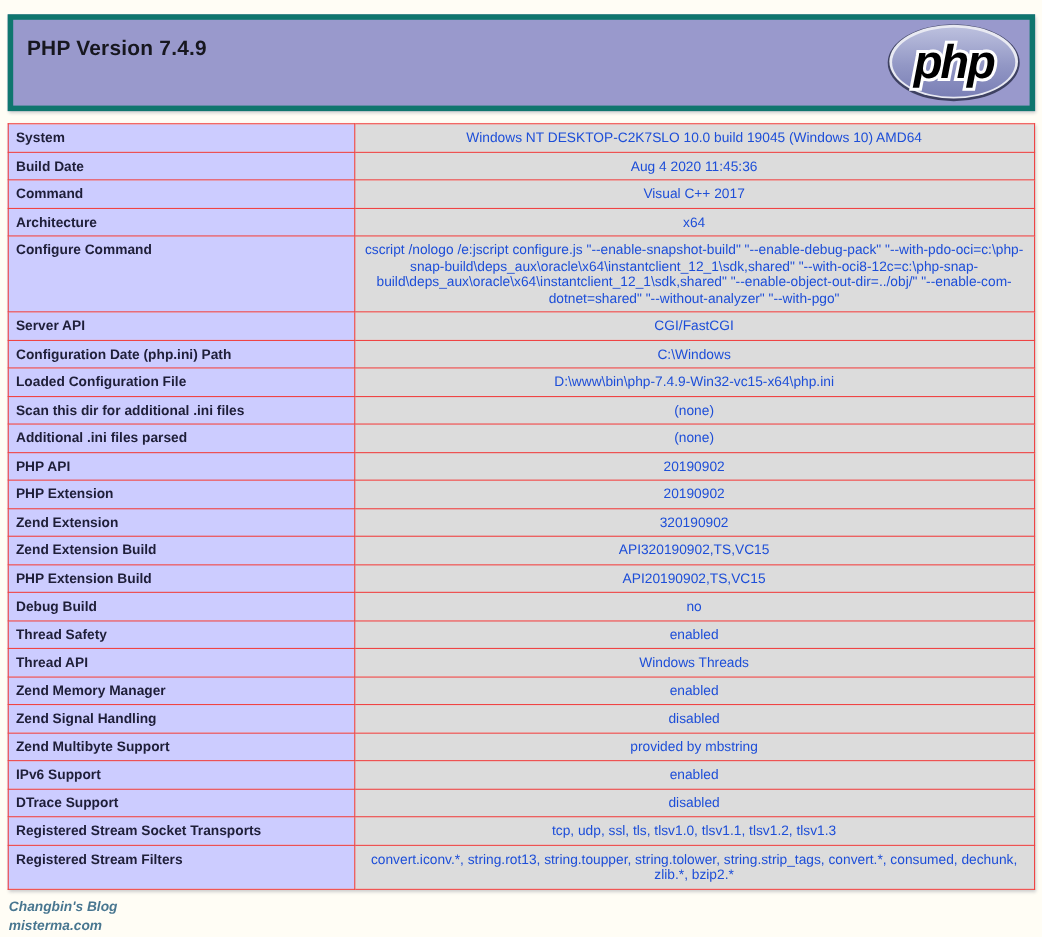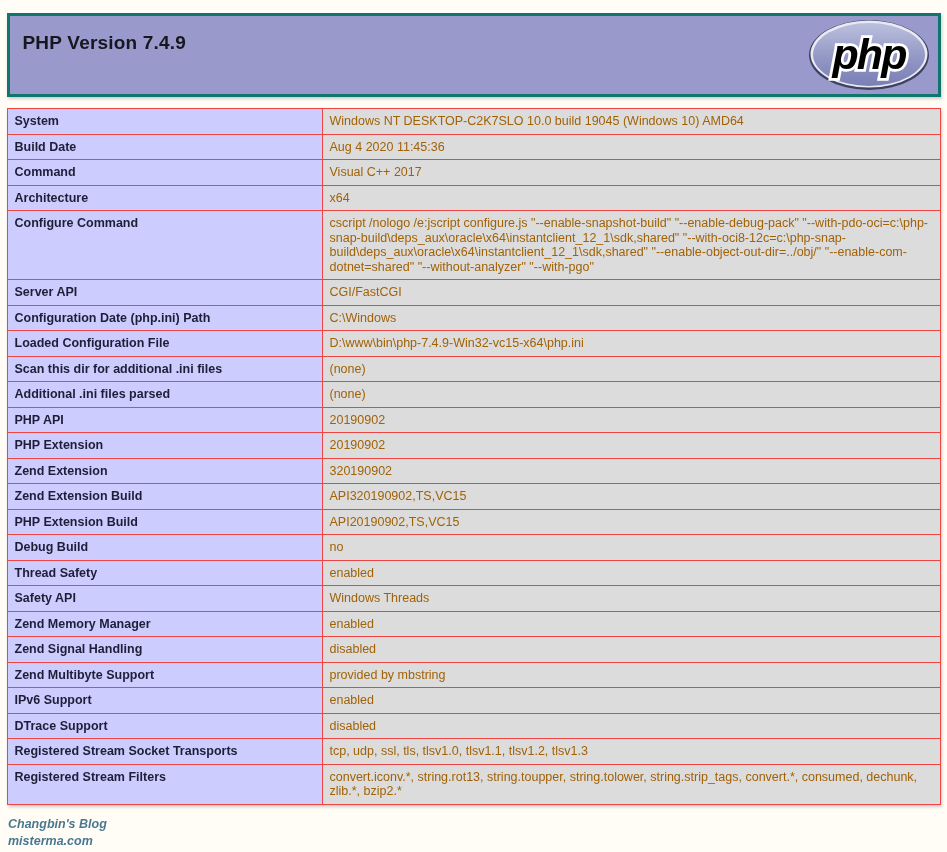--- a/index.html
+++ b/index.html
@@ -17,21 +17,21 @@
   .page {
     width: 934px;
     margin: 0 auto;
     padding-top: 13px;
   }
   
   .header-box {
     position: relative;
     height: 78px;
     background: #9999cc;
-    border: 3px solid #0f766e;
+    border: 5px solid #0f766e;
     box-shadow: 1px 2px 3px #cccccc;
   }
   .page-title {
     position: absolute;
     top: 16px;
     left: 13px;
     margin: 0;
     font-size: 19px;
     font-weight: bold;
     color: #17171f;
@@ -61,21 +61,22 @@
     word-wrap: break-word;
   }
   td.label-cell {
     background: #ccccff;
     width: 300px;
     font-weight: bold;
     color: #1e1e38;
   }
   td.value-cell {
     background: #dcdcdc;
-    color: #a16207;
+    color: #1d4ed8;
+    text-align: center;
   }
   
   .watermark {
     position: absolute;
     left: 8px;
     top: 816px;
     pointer-events: none;
     font-style: italic;
     font-weight: bold;
     font-size: 12.5px;
@@ -171,21 +172,21 @@
         </tr>
         <tr>
           <td class="label-cell">Debug Build</td>
           <td class="value-cell">no</td>
         </tr>
         <tr>
           <td class="label-cell">Thread Safety</td>
           <td class="value-cell">enabled</td>
         </tr>
         <tr>
-          <td class="label-cell">Safety API</td>
+          <td class="label-cell">Thread API</td>
           <td class="value-cell">Windows Threads</td>
         </tr>
         <tr>
           <td class="label-cell">Zend Memory Manager</td>
           <td class="value-cell">enabled</td>
         </tr>
         <tr>
           <td class="label-cell">Zend Signal Handling</td>
           <td class="value-cell">disabled</td>
         </tr>

